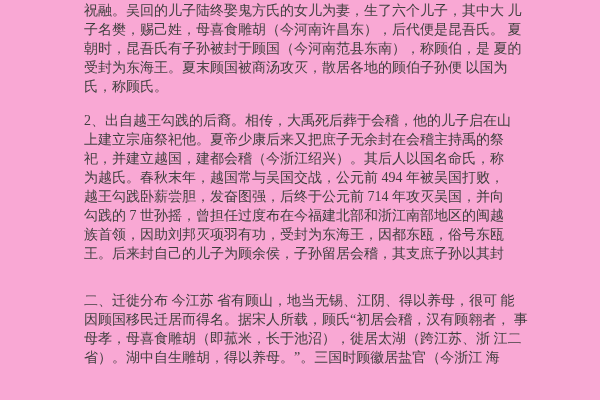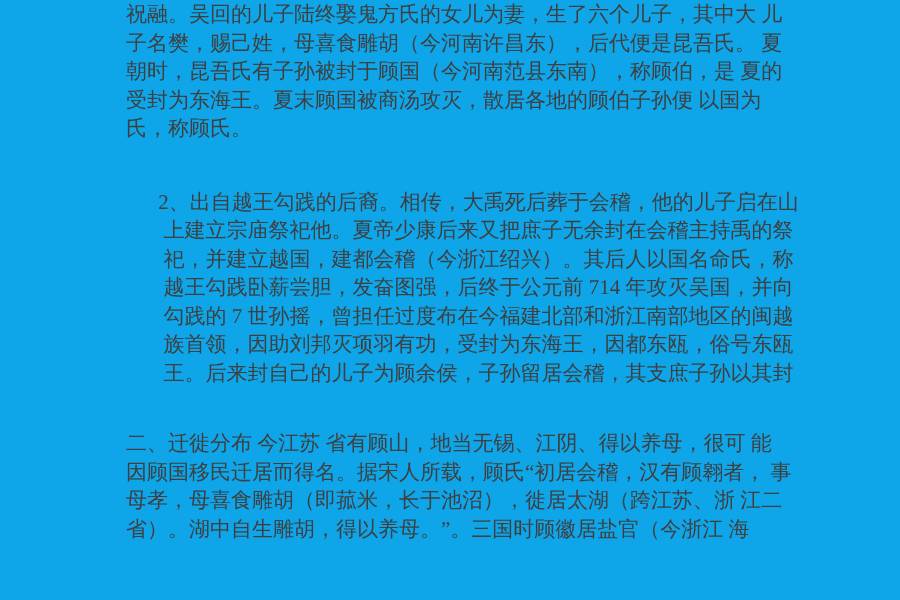--- a/index.html
+++ b/index.html
@@ -1,35 +1,35 @@
 <!DOCTYPE html>
 <html><head>
 <meta charset="utf-8">
 <style>
   html, body { margin: 0; padding: 0; }
   .page {
     position: relative;
     width: 600px;
     height: 400px;
-    background: #0ea5e9;
+    background: #f9a8d4;
     overflow: hidden;
   }
   .text-block {
     position: absolute;
     left: 84px;
     top: 1px;
     width: 470px;
     font-family: "Liberation Serif", "DejaVu Serif", serif;
     font-size: 14px;
     line-height: 19px;
     color: #3f3f3f;
     filter: blur(0.25px);
   }
   .para { margin: 0; }
-  .para-2 { margin-top: 30px; text-align: center; }
+  .para-2 { margin-top: 15px; }
   .para-3 { margin-top: 28px; }
   .line {
     white-space: pre;
     height: 19px;
     overflow: visible;
   }
 </style>
 </head>
 <body>
 
@@ -41,20 +41,21 @@
       <div class="line">子名樊，赐己姓，母喜食雕胡（今河南许昌东），后代便是昆吾氏。 夏</div>
       <div class="line">朝时，昆吾氏有子孙被封于顾国（今河南范县东南），称顾伯，是 夏的</div>
       <div class="line">受封为东海王。夏末顾国被商汤攻灭，散居各地的顾伯子孙便 以国为</div>
       <div class="line">氏，称顾氏。</div>
     </div>
 
     <div class="para para-2">
       <div class="line">2、出自越王勾践的后裔。相传，大禹死后葬于会稽，他的儿子启在山</div>
       <div class="line">上建立宗庙祭祀他。夏帝少康后来又把庶子无余封在会稽主持禹的祭</div>
       <div class="line">祀，并建立越国，建都会稽（今浙江绍兴）。其后人以国名命氏，称</div>
+      <div class="line">为越氏。春秋末年，越国常与吴国交战，公元前 494 年被吴国打败，</div>
       <div class="line">越王勾践卧薪尝胆，发奋图强，后终于公元前 714 年攻灭吴国，并向</div>
       <div class="line">勾践的 7 世孙摇，曾担任过度布在今福建北部和浙江南部地区的闽越</div>
       <div class="line">族首领，因助刘邦灭项羽有功，受封为东海王，因都东瓯，俗号东瓯</div>
       <div class="line">王。后来封自己的儿子为顾余侯，子孙留居会稽，其支庶子孙以其封</div>
     </div>
 
     <div class="para para-3">
       <div class="line">二、迁徙分布 今江苏 省有顾山，地当无锡、江阴、得以养母，很可 能</div>
       <div class="line">因顾国移民迁居而得名。据宋人所载，顾氏“初居会稽，汉有顾翱者， 事</div>
       <div class="line">母孝，母喜食雕胡（即菰米，长于池沼），徙居太湖（跨江苏、浙 江二</div>

